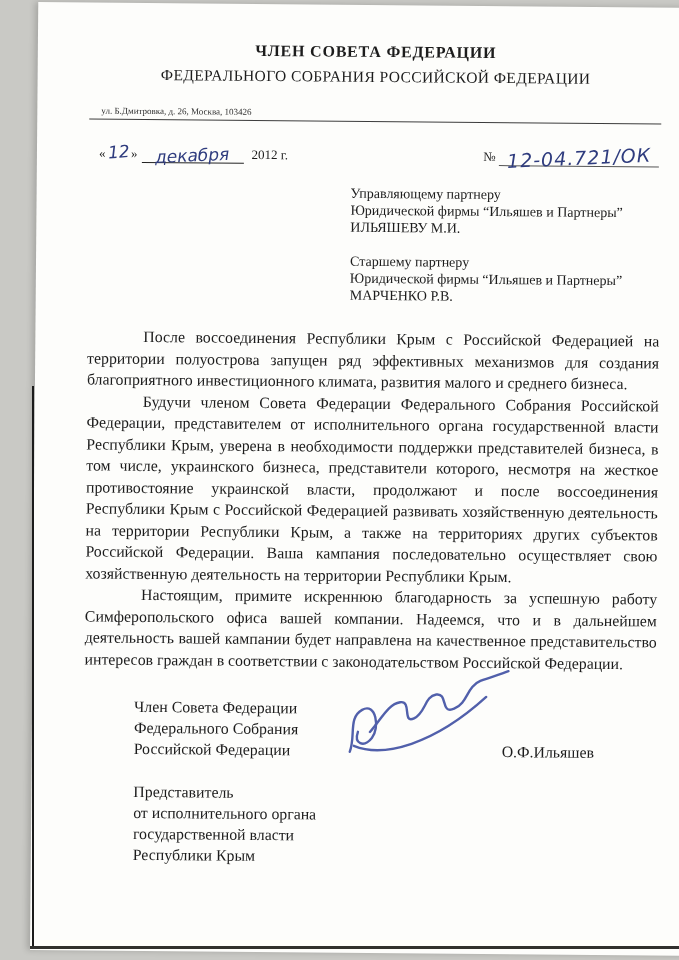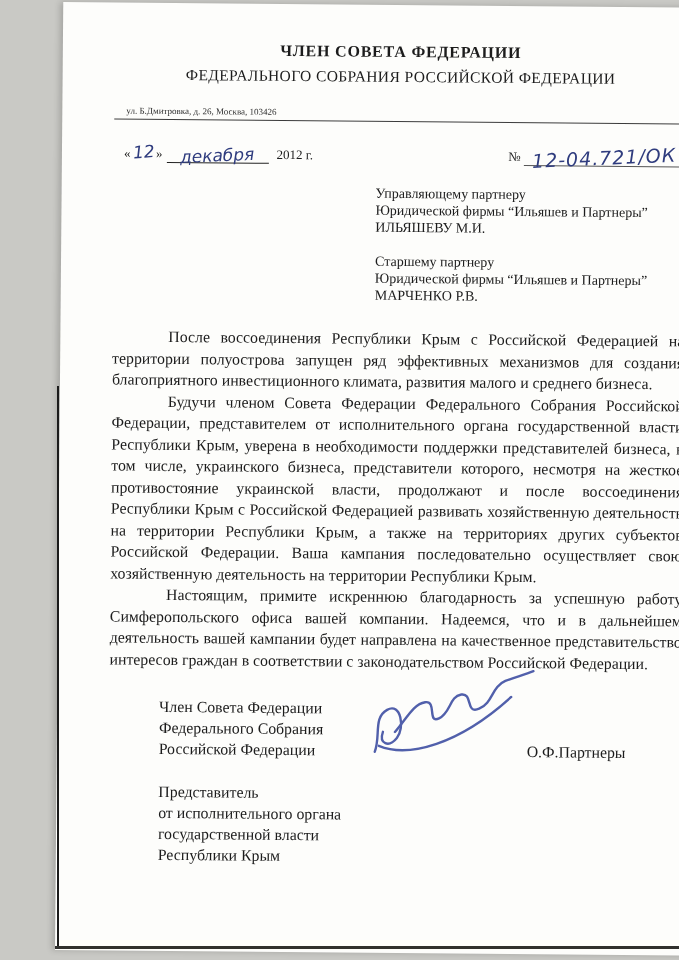--- a/index.html
+++ b/index.html
@@ -3,21 +3,21 @@
 <meta charset="utf-8">
 <style>
   * { margin:0; padding:0; box-sizing:border-box; }
   html,body { width:679px; height:960px; }
   body {
     position:relative; overflow:hidden;
     background:#c9c9c5;
     font-family:"Liberation Serif", serif;
     color:#1c1c1c;
   }
-  .scan { position:absolute; inset:0; overflow:hidden;margin-left:25px; }
+  .scan { position:absolute; inset:0; overflow:hidden; }
 
   .page {
     position:absolute; left:30px; top:2px; width:656px; height:948px;
     background:#fdfdfb;
     transform:rotate(0.5deg); transform-origin:0 100%;
     padding:38px 32px 0 52px;
     box-shadow:-3px 0 6px rgba(0,0,0,.18);
   }
   .edge-line-left { position:absolute; left:32px; top:386px; width:2px; height:562px; background:#1b1b1b; }
   .edge-line-bottom { position:absolute; left:30px; top:946px; width:649px; height:3px; background:#30302e; }
@@ -98,21 +98,21 @@
           <path d="M14 86 C 20 70, 12 52, 26 44 C 40 36, 44 62, 36 72 C 28 82, 18 78, 22 66"></path>
           <path d="M34 66 C 46 52, 52 38, 64 36 C 76 34, 66 58, 78 52 C 90 46, 88 30, 100 28 C 112 26, 104 48, 118 42 C 132 36, 130 20, 144 14 C 154 10, 162 8, 172 4"></path>
           <path d="M18 80 C 48 92, 98 78, 150 30"></path>
         </g>
       </svg>
       <div class="sig-block">
         <div>Член Совета Федерации</div>
         <div>Федерального Собрания</div>
         <div>Российской Федерации</div>
       </div>
-      <div class="sig-name">О.Ф.Партнеры</div>
+      <div class="sig-name">О.Ф.Ильяшев</div>
       <div class="sig-block sig-block2">
         <div>Представитель</div>
         <div>от исполнительного органа</div>
         <div>государственной власти</div>
         <div>Республики Крым</div>
       </div>
     </div>
 
   </div>
 

